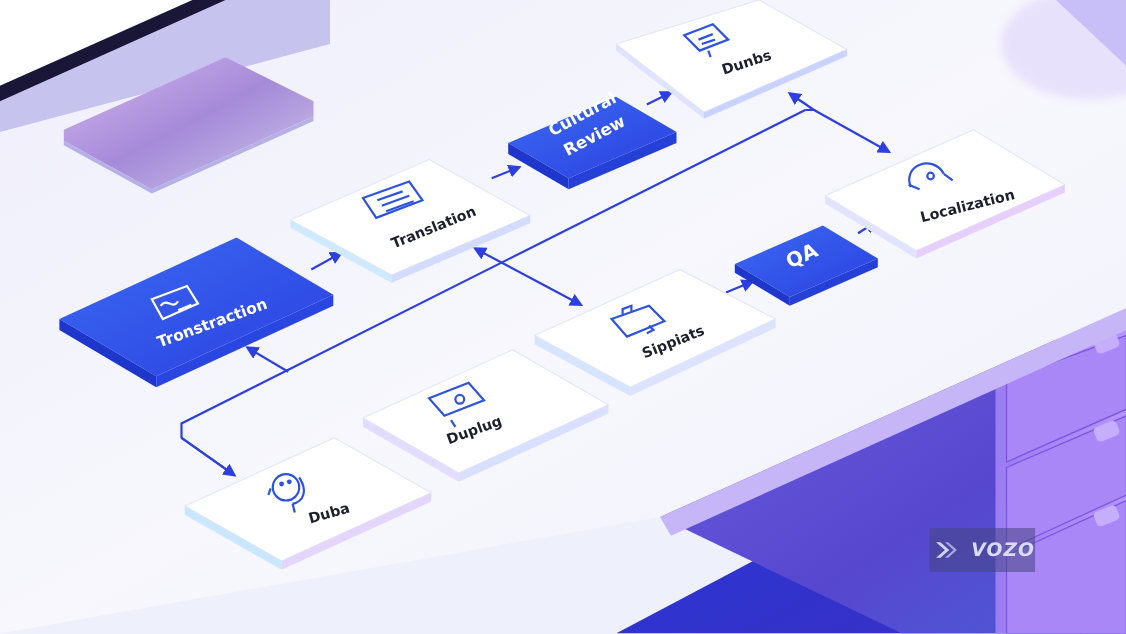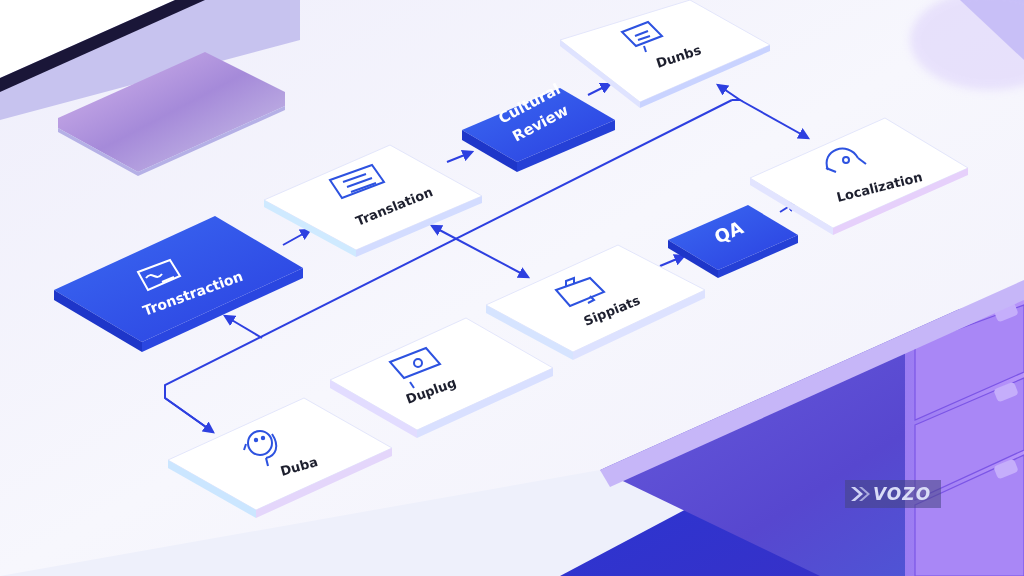--- a/index.html
+++ b/index.html
@@ -2,21 +2,21 @@
 <html><head>
 <meta charset="utf-8">
 <style>
   html, body { margin: 0; padding: 0; }
   body { width: 1024px; height: 576px; overflow: hidden; background: #eef0fb; font-family: "DejaVu Sans", sans-serif; }
   .scene { position: relative; width: 1024px; height: 576px; overflow: hidden; }
   svg { position: absolute; left: 0; top: 0; }
   .lbl { font-family: "DejaVu Sans", sans-serif; font-weight: bold; }
   .lbl-dark { fill: #1d1f2e; font-size: 13px; }
   .lbl-light { fill: #ffffff; font-size: 15px; }
-  .wm { position: absolute; left: 845px; top: 480px; width: 96px; height: 28px; background: rgba(70,70,130,0.55); display: flex; align-items: center; gap: 0; padding-left: 4px; box-sizing: border-box; }
+  .wm { position: absolute; left: 845px; top: 480px; width: 96px; height: 40px; background: rgba(70,70,130,0.55); display: flex; align-items: center; gap: 10px; padding-left: 4px; box-sizing: border-box; }
   .wm-text { color: #d9dcf7; font-family: "DejaVu Sans", sans-serif; font-weight: bold; font-style: italic; font-size: 17px; letter-spacing: 1px; }
 </style>
 </head>
 <body>
 
 <div class="scene">
 <svg width="1024" height="576" viewBox="0 0 1024 576">
   <defs>
     <linearGradient id="gBlue" x1="0" y1="0" x2="1" y2="1">
       <stop offset="0" stop-color="#3b6af2"></stop>

